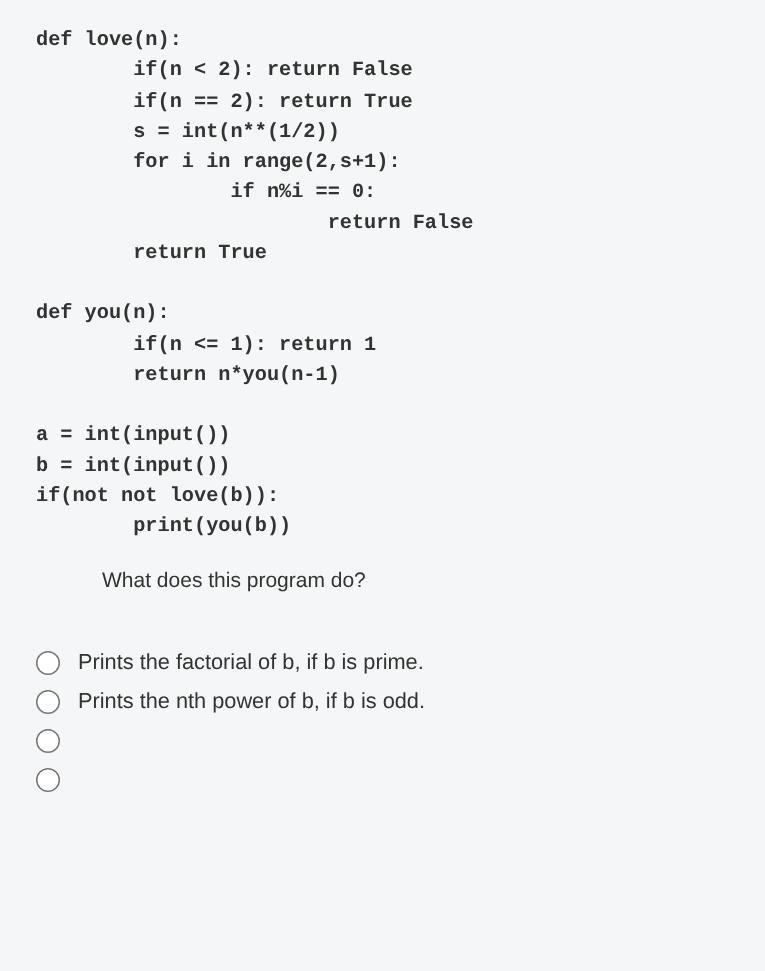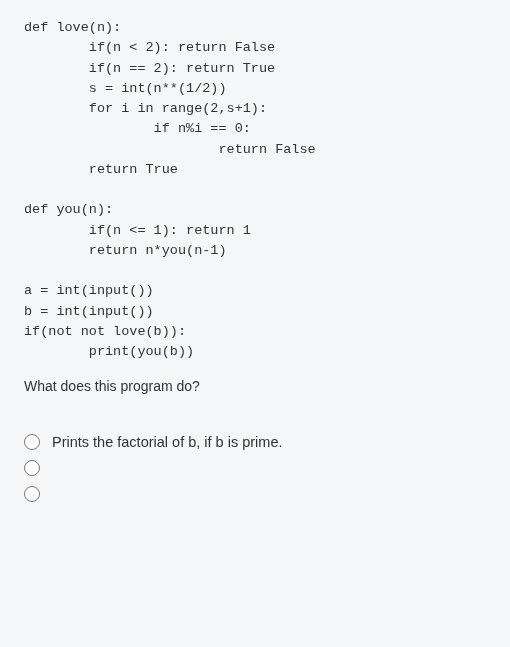--- a/index.html
+++ b/index.html
@@ -10,32 +10,33 @@
     body {
       font-family: Arial, sans-serif;
       background: #f5f6f7;
       width: 510px;
       padding: 18px 24px;
       font-size: 14px;
       color: #333;
     }
     .code-block {
       font-family: 'Courier New', Courier, monospace;
-      font-weight: normal;
+      font-weight: bold;
       white-space: pre;
       line-height: 1.5;
       font-size: 13.5px;
       color: #333;
       margin-bottom: 16px;
     }
     .question-text {
       font-size: 14px;
       color: #333;
       margin-top: 10px;
       margin-bottom: 40px;
+      margin-left: 44px;
     }
     .options {
       margin-top: 24px;
     }
     .option {
       display: flex;
       align-items: flex-start;
       margin-bottom: 10px;
       cursor: pointer;
     }
@@ -76,17 +77,21 @@
 
 <div class="question-text">What does this program do?</div>
 
 <div class="options">
   <div class="option">
     <div class="radio"></div>
     <span class="option-label">Prints the factorial of b, if b is prime.</span>
   </div>
   <div class="option">
     <div class="radio"></div>
+    <span class="option-label">Prints the nth power of b, if b is odd.</span>
+  </div>
+  <div class="option">
+    <div class="radio"></div>
   </div>
   <div class="option">
     <div class="radio"></div>
   </div>
 </div>
 
 </body></html>

